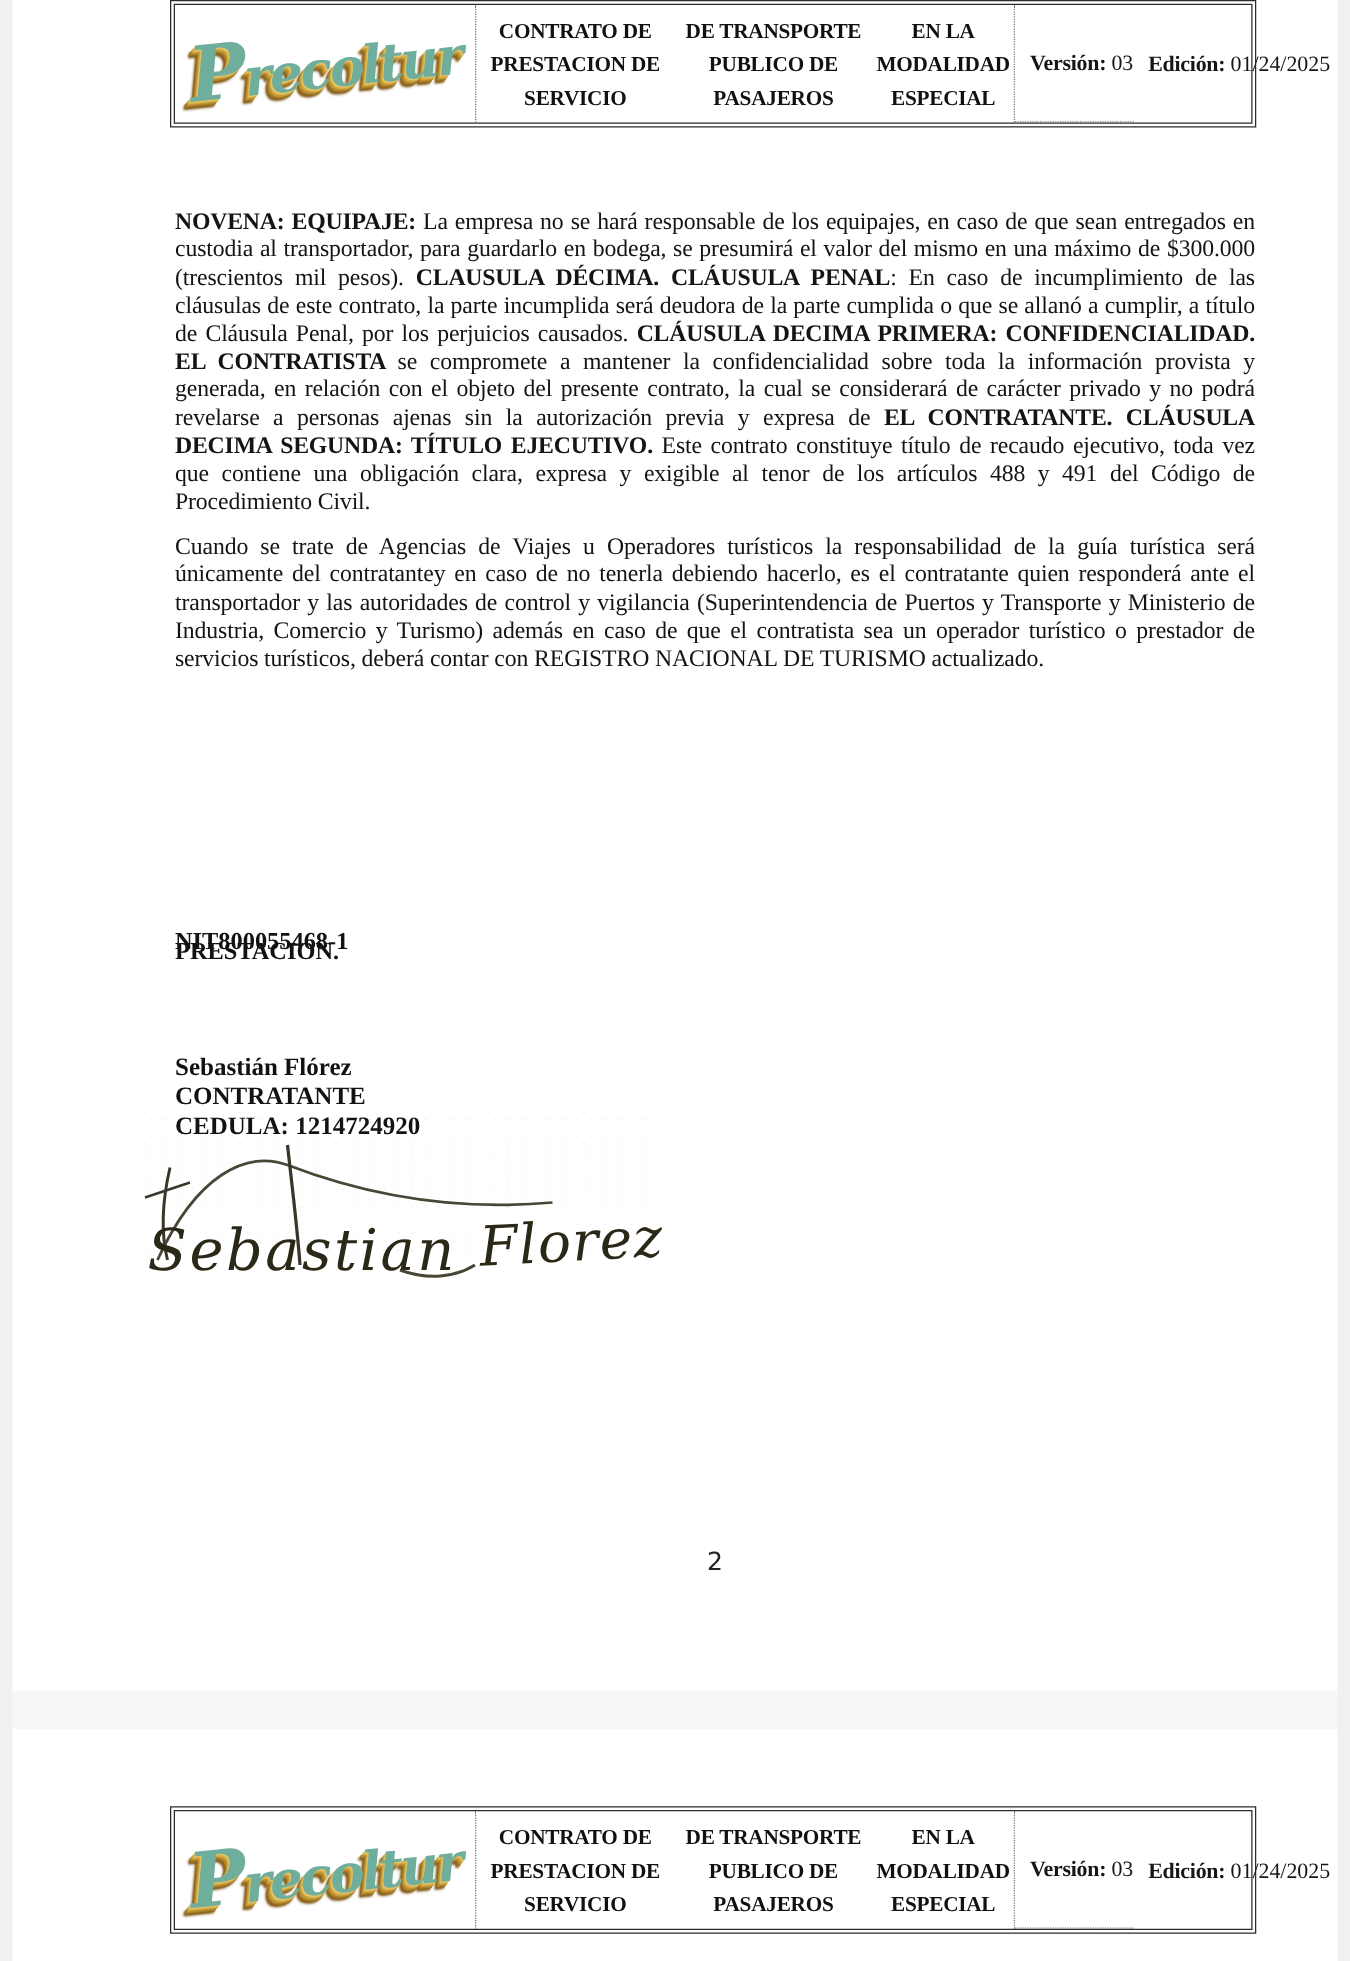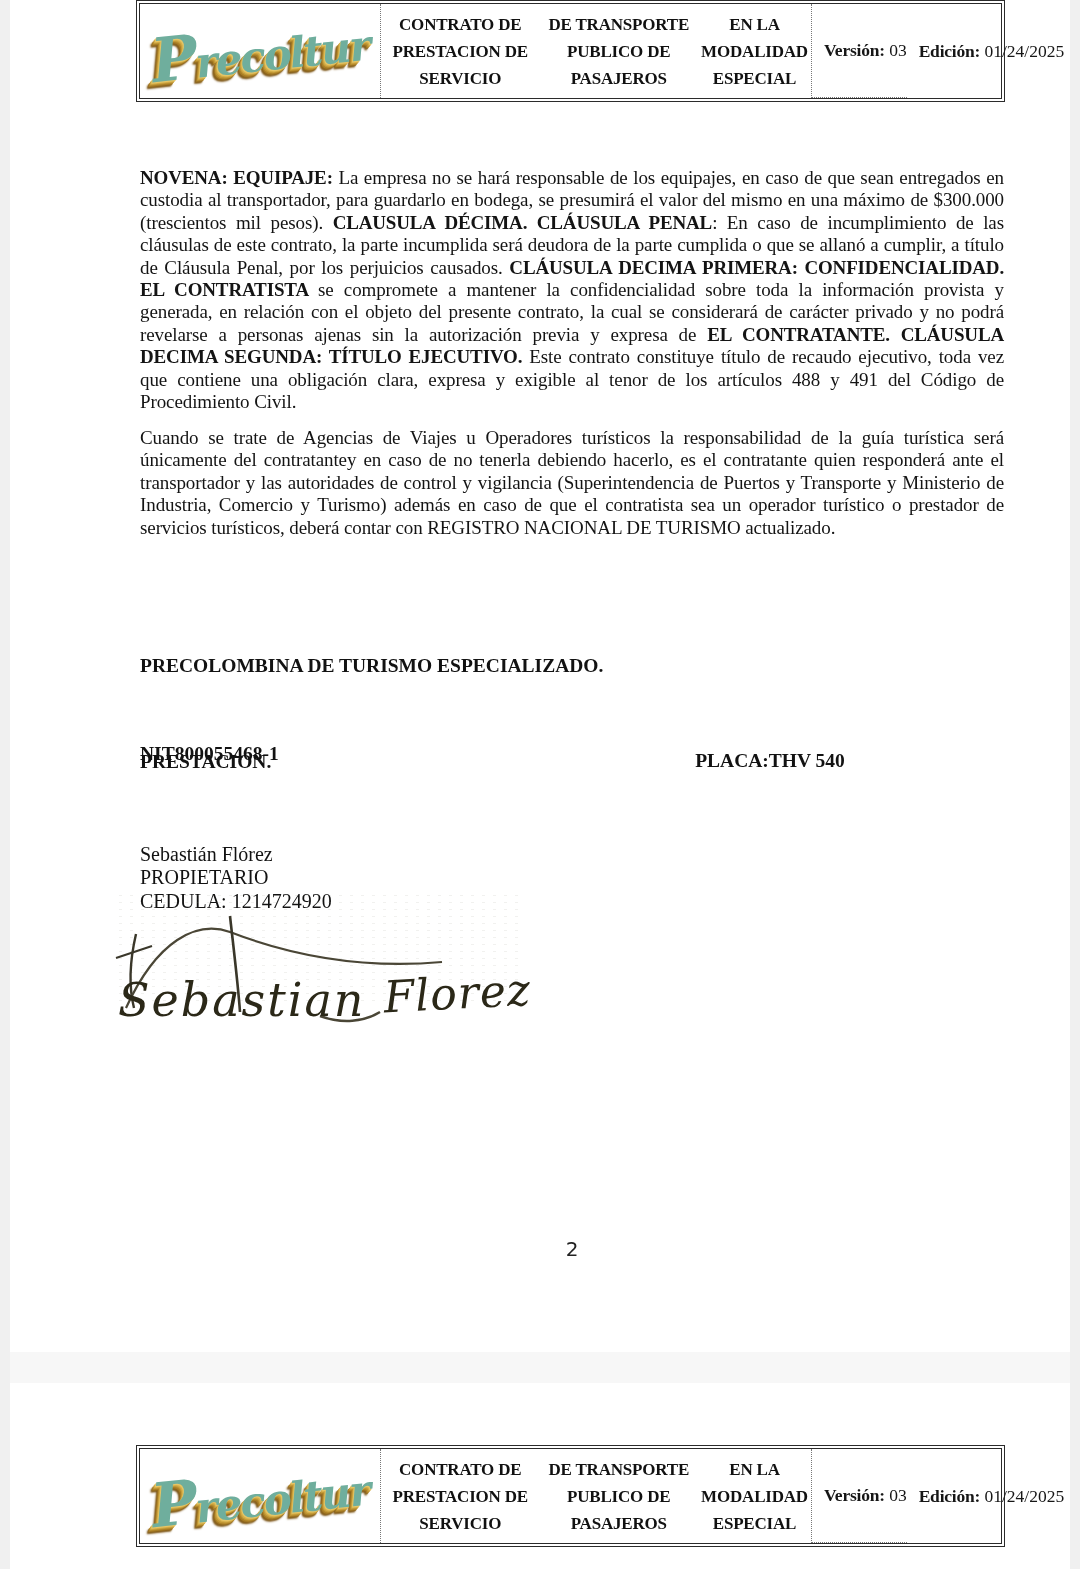--- a/index.html
+++ b/index.html
@@ -41,21 +41,21 @@
   .hdr-vrow b { letter-spacing:-0.2px; }
 
   
   .para {
     position:absolute; left:130px; width:864px;
     font-size:19px; line-height:22.4px; text-align:justify; color:#141414;
     letter-spacing:-0.1px;
   }
   .para b { letter-spacing:-0.15px;margin-top:29px; }
   .bold-line { position:absolute; font-weight:bold; font-size:19.5px; color:#121212; white-space:pre-wrap; }
-  .signer-block { position:absolute; left:130px; top:843px; font-weight:normal; font-size:20px; line-height:23.4px; color:#121212; }
+  .signer-block { position:absolute; left:130px; top:843px; font-weight:bold; font-size:20px; line-height:23.4px; color:#121212; }
   .owner-block { position:absolute; left:550px; top:700px; width:420px; text-align:center;
                  font-weight:bold; font-size:19.5px; line-height:24.5px; white-space:pre-wrap; color:#121212; }
 
   
   .sig-noise {
     position:absolute; left:105px; top:892px; width:405px; height:112px;
     background-image:radial-gradient(#9a9a8a 1px, transparent 1.3px);
     background-size:11px 7px; opacity:0.14; pointer-events:none;
   }
   .sig-wrap { position:absolute; left:102px; top:912px; width:430px; height:135px; }
@@ -84,32 +84,30 @@
       <div class="hdr-version-cell">
         <div class="hdr-vrow"><b>Versión: </b><span>03</span></div>
         <div class="hdr-vrow"><b>Edición: </b><span>01/24/2025</span></div>
       </div>
     </div>
 
     <div class="para" style="top:167px"><b>NOVENA: EQUIPAJE: </b><span>La empresa no se hará responsable de los equipajes, en caso de que sean entregados en custodia al transportador, para guardarlo en bodega, se presumirá el valor del mismo en una máximo de $300.000 (trescientos mil pesos). </span><b>CLAUSULA DÉCIMA. CLÁUSULA PENAL</b><span>: En caso de incumplimiento de las cláusulas de este contrato, la parte incumplida será deudora de la parte cumplida o que se allanó a cumplir, a título de Cláusula Penal, por los perjuicios causados. </span><b>CLÁUSULA DECIMA PRIMERA: CONFIDENCIALIDAD. EL CONTRATISTA </b><span>se compromete a mantener la confidencialidad sobre toda la información provista y generada, en relación con el objeto del presente contrato, la cual se considerará de carácter privado y no podrá revelarse a personas ajenas sin la autorización previa y expresa de </span><b>EL CONTRATANTE. CLÁUSULA DECIMA SEGUNDA: TÍTULO EJECUTIVO. </b><span>Este contrato constituye título de recaudo ejecutivo, toda vez que contiene una obligación clara, expresa y exigible al tenor de los artículos 488 y 491 del Código de Procedimiento Civil.</span></div>
 
     <div class="para" style="top:427px">Cuando se trate de Agencias de Viajes u Operadores turísticos la responsabilidad de la guía turística será únicamente del contratantey en caso de no tenerla debiendo hacerlo, es el contratante quien responderá ante el transportador y las autoridades de control y vigilancia (Superintendencia de Puertos y Transporte y Ministerio de Industria, Comercio y Turismo) además en caso de que el contratista sea un operador turístico o prestador de servicios turísticos, deberá contar con REGISTRO NACIONAL DE TURISMO actualizado.</div>
 
-    <div class="bold-line" style="left:130px; top:655px;">PRECOLOMBINA DE TURISMO ESPECIALIZADO.</div>
 
     <div class="owner-block">
-      <div>PLACA:THV 540</div>
     </div>
 
     <div class="bold-line" style="left:130px; top:727px;margin-top:16px;">NIT800055468-1</div>
     <div class="bold-line" style="left:130px; top:751px;">PRESTACION.</div>
 
     <div class="signer-block">
       <div>Sebastián Flórez</div>
-      <div>PROPIETARIO</div>
+      <div>CONTRATANTE</div>
       <div>CEDULA: 1214724920</div>
     </div>
 
     <div class="sig-noise"></div>
     <div class="sig-wrap">
       <svg viewBox="0 0 430 135" xmlns="http://www.w3.org/2000/svg">
 
         <path d="M 24 22 C 18 48, 16 72, 22 96" fill="none" stroke="#3a372a" stroke-width="2.4"></path>
         <path d="M 4 46 L 40 34" fill="none" stroke="#3a372a" stroke-width="2"></path>
 

